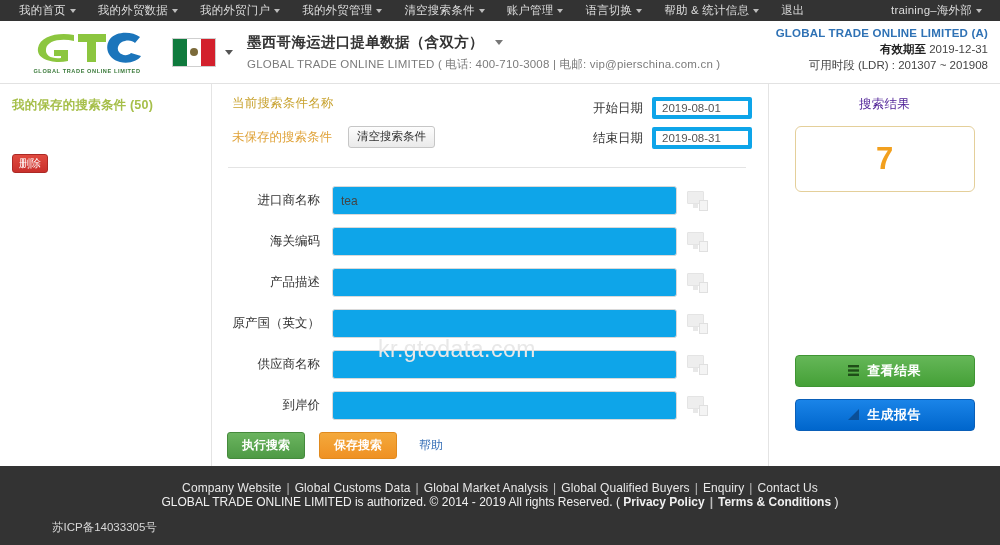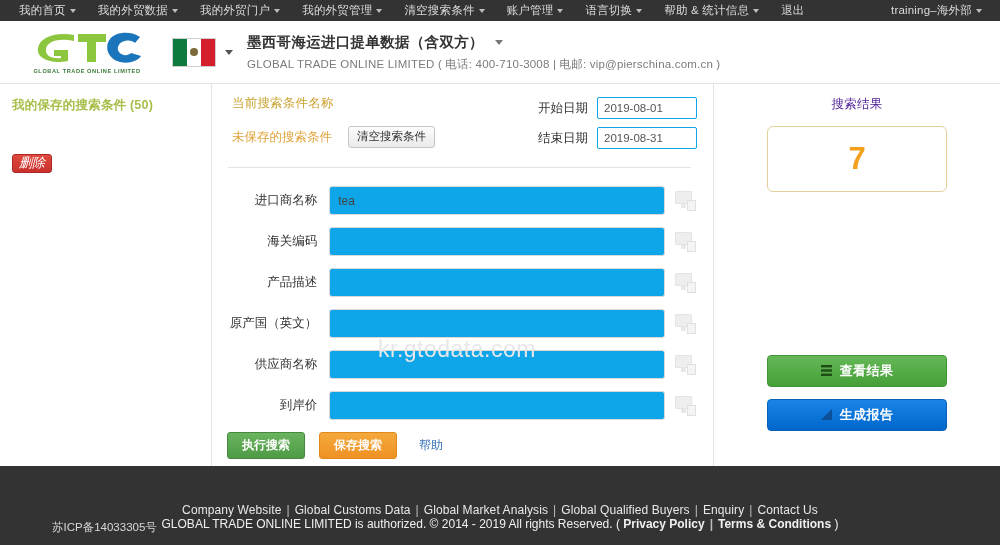--- a/index.html
+++ b/index.html
@@ -137,29 +137,28 @@
     font-weight: bold;
     letter-spacing: .2px;
   }
   .btn-delete {
     display:inline-block;
     margin-top: 40px;
     background: linear-gradient(#e04a3f,#c9302c);
     border: 1px solid #ac2925;
     border-radius: 3px;
     color: #fff;
-    font-size: 13px;
+    font-size: 11px;
     padding: 2px 6px 3px;
     cursor: pointer;
     line-height: 12px;
-    font-style: italic;
   }
 
   .col-mid {
-    width: 503px;
+    width: 558px;
     border-left: 1px solid #e4e4e4;
     border-right: 1px solid #e4e4e4;
     padding: 11px 16px 0 10px;
     position: relative;
   }
   .mid-top { display:flex; }
   .mid-top-left { width: 330px; padding-left: 10px; }
   .cur-cond-title {
     color: #c8a22e;
     font-size: 12.5px;
@@ -180,21 +179,21 @@
     color: #333;
     padding: 3px 8px 4px;
     cursor: pointer;
     line-height: 13px;
   }
   .mid-top-right { flex:1; padding-top: 2px; }
   .date-row { display:flex; align-items:center; justify-content:flex-end; margin-bottom: 8px; }
   .date-label { font-size:12.5px; color:#333; margin-right:9px; white-space:nowrap;}
   .date-input {
     width: 100px; height: 22px;
-    border:1px solid #0ea5e9; border-radius:2px;
+    border:4px solid #0ea5e9; border-radius:2px;
     font-size:11.5px; color:#555;
     padding: 0 6px;
     font-family:"Liberation Sans", sans-serif;
     background:#fff;
   }
   .mid-sep { border-top:1px solid #e4e4e4; margin: 10px 6px 0 6px; }
 
   .form { padding-top: 18px; }
   .form-row {
     display:flex; align-items:center;
@@ -320,21 +319,21 @@
   .icp {
     position:absolute;
     left: 52px; top: 54px;
     font-size: 11.5px;
     color: #d8d8d8;
   }
   .foot-center {
     text-align:center;
     padding-top: 15px;
   }
-  .foot-links { font-size: 12px; color:#e8e8e8; letter-spacing:.1px;margin-top:22px;}
+  .foot-links { font-size: 12px; color:#e8e8e8; letter-spacing:.1px;}
   .foot-links span.l { cursor:pointer; }
   .foot-copy { font-size: 12px; color:#f0f0f0; }
   .foot-copy b { font-weight: bold; }
   .sep { margin: 0 5px; color:#bdbdbd; }
 </style>
 </head>
 <body>
 
 <div id="app">
 
@@ -375,20 +374,25 @@
     </div>
 
     <div class="titleblock">
       <div class="title-row">
         <div class="title-main">墨西哥海运进口提单数据（含双方）</div>
         <i class="title-caret"></i>
       </div>
       <div class="title-sub">GLOBAL TRADE ONLINE LIMITED ( 电话:  400-710-3008 | 电邮:  vip@pierschina.com.cn )</div>
     </div>
 
+    <div class="acct">
+      <div class="a1">GLOBAL TRADE ONLINE LIMITED (A)</div>
+      <div class="a2"><b>有效期至</b> <span>2019-12-31</span></div>
+      <div class="a3">可用时段 (LDR) : 201307 ~ 201908</div>
+    </div>
   </div>
 
   <div class="body">
 
     <div class="col-left">
       <div class="saved-title">我的保存的搜索条件 (50)</div>
       <div class="btn-delete">删除</div>
     </div>
 
     <div class="col-mid">

